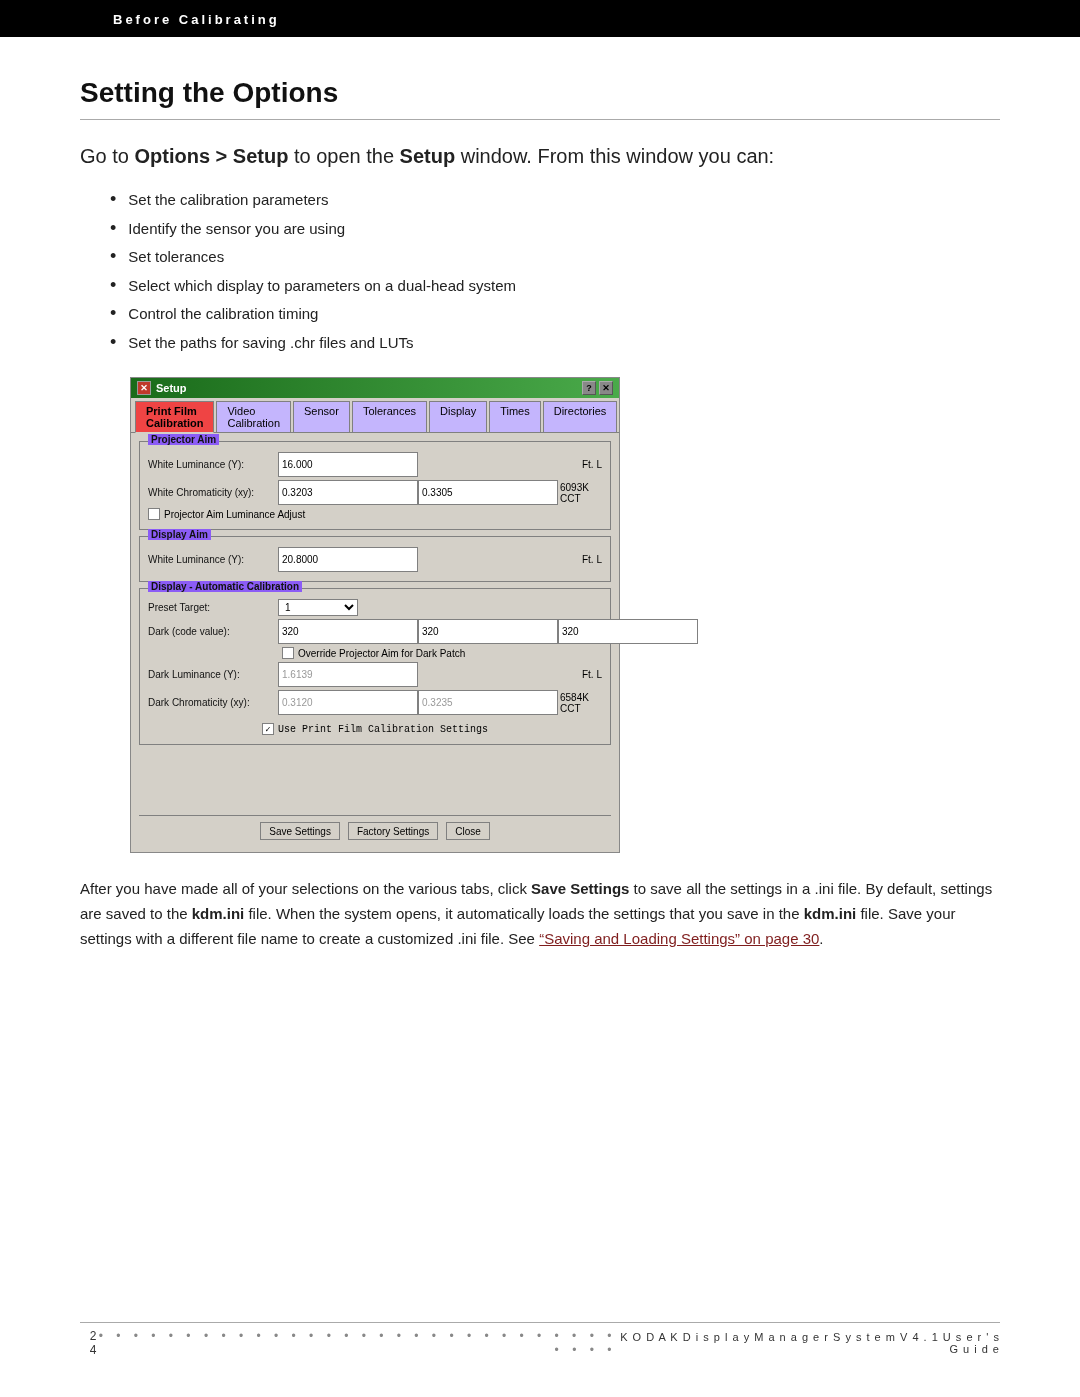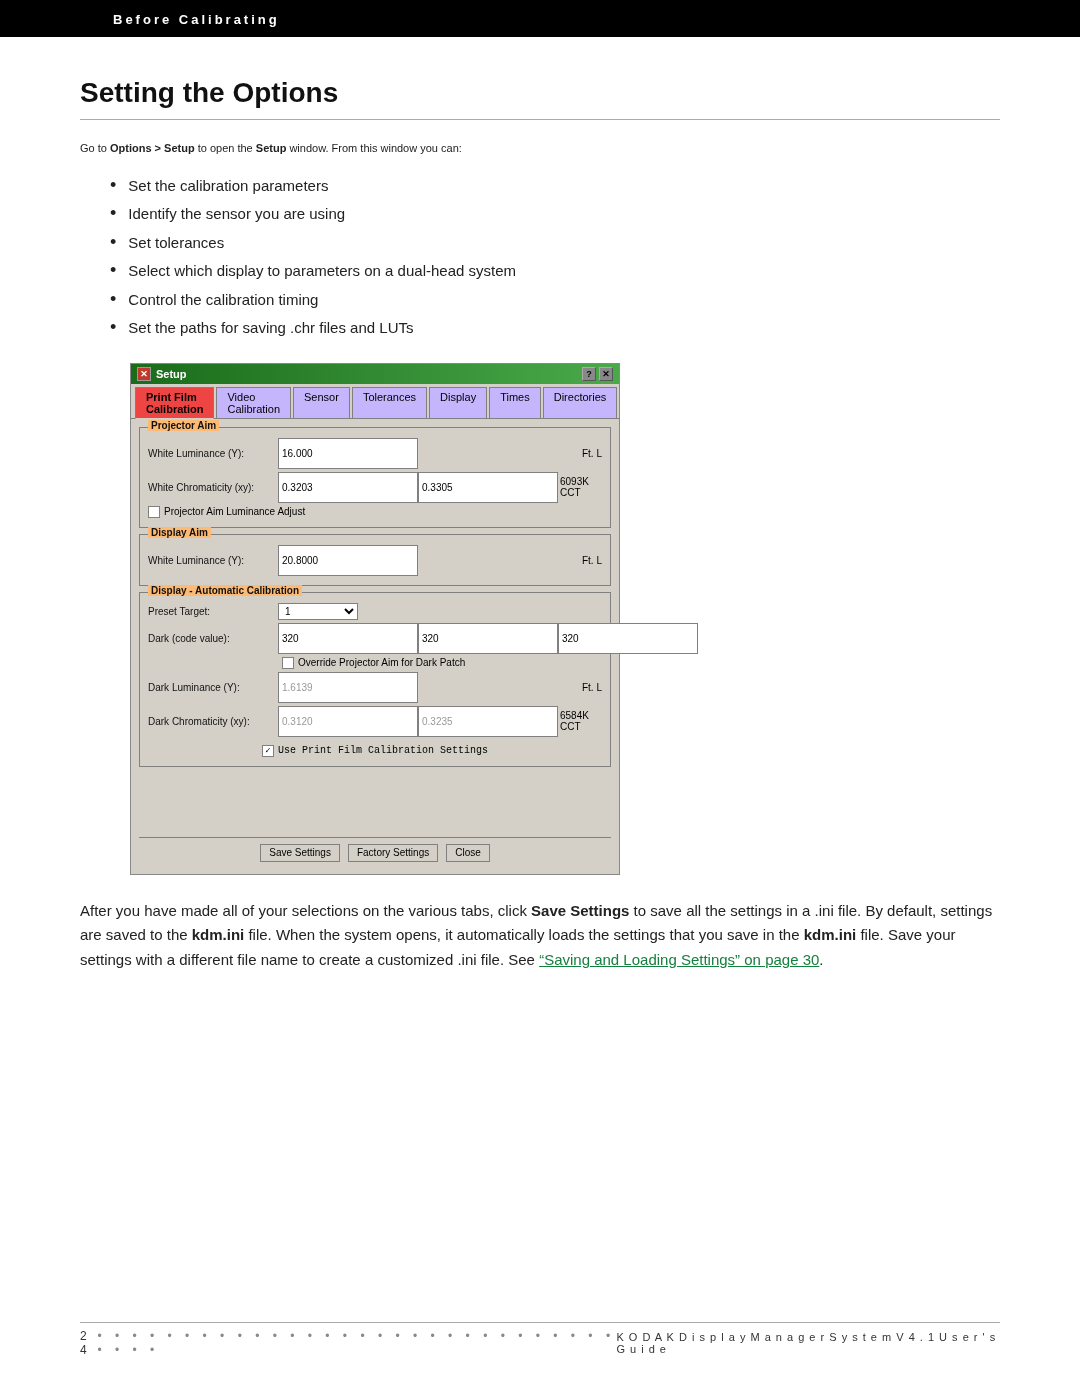--- a/index.html
+++ b/index.html
@@ -37,21 +37,21 @@
       font-size: 28px;
       font-weight: bold;
       color: #111;
       border-bottom: 1px solid #aaa;
       padding-bottom: 10px;
       margin-bottom: 20px;
     }
 
     
     .intro-text {
-      font-size: 11px;
+      font-size: 20px;
       line-height: 1.6;
       margin-bottom: 14px;
       color: #222;
     }
     .intro-text strong { font-weight: bold; }
 
     
     .bullet-list {
       list-style: none;
       margin-left: 30px;
@@ -161,21 +161,21 @@
       border: 1px solid #808080;
       margin-bottom: 6px;
       padding: 4px 8px 6px 8px;
       position: relative;
       background: #d4d0c8;
     }
     .group-box-title {
       position: absolute;
       top: -8px;
       left: 8px;
-      background: #fdba74;
+      background: #8b5cf6;
       padding: 0 3px;
       font-size: 10px;
       font-weight: bold;
       color: #111;
     }
     .group-content {
       margin-top: 6px;
     }
 
     
@@ -184,21 +184,21 @@
       align-items: center;
       margin-bottom: 3px;
     }
     .form-label {
       font-size: 10px;
       width: 130px;
       flex-shrink: 0;
       color: #111;
     }
     .form-input {
-      height: 31px;
+      height: 25px;
       border: 1px solid #808080;
       background: white;
       font-size: 10px;
       padding: 1px 3px;
       flex: 1;
     }
     .form-input.short { flex: 0 0 65px; }
     .form-unit-right {
       font-size: 10px;
       margin-left: 2px;
@@ -266,21 +266,21 @@
 
     
     .after-text {
       font-size: 15px;
       line-height: 1.65;
       color: #222;
       margin-bottom: 16px;
     }
     .after-text strong { font-weight: bold; }
     .after-text a {
-      color: #15803d;
+      color: #7f1d1d;
       text-decoration: underline;
     }
     .footer-line {
       border-bottom: 1px solid #aaa;
       margin-bottom: 6px;
     }
 
     .spd-row {
       display: flex;
       align-items: center;
@@ -445,20 +445,20 @@
 
     </div>
   </div>
 
   <p class="after-text">
     After you have made all of your selections on the various tabs, click <strong>Save Settings</strong> to save all the settings in a .ini file. By default, settings are saved to the <strong>kdm.ini</strong> file. When the system opens, it automatically loads the settings that you save in the <strong>kdm.ini</strong> file. Save your settings with a different file name to create a customized .ini file. See <a href="#">“Saving and Loading Settings” on page 30</a>.
   </p>
 
 </div>
 
-<div style="position: absolute; bottom: 40px; left: 0; right: 0; padding: 0 80px;">
+<div style="position: absolute; bottom: 40px; left: 0; right: 0; padding: 0 80px; text-align: right;">
   <div class="footer-line"></div>
   <div style="display: flex; justify-content: space-between; align-items: center;">
     <span style="font-size:12px; letter-spacing:1px; color:#333;">2 4</span>
     <span style="font-size: 12px; color: #888; letter-spacing: 5px;">• • • • • • • • • • • • • • • • • • • • • • • • • • • • • • • • • •</span>
     <span style="font-size:11px; letter-spacing:1px; color:#333;">K O D A K   D i s p l a y   M a n a g e r   S y s t e m   V 4 . 1   U s e r ' s   G u i d e</span>
   </div>
 </div>
 
 </body></html>

